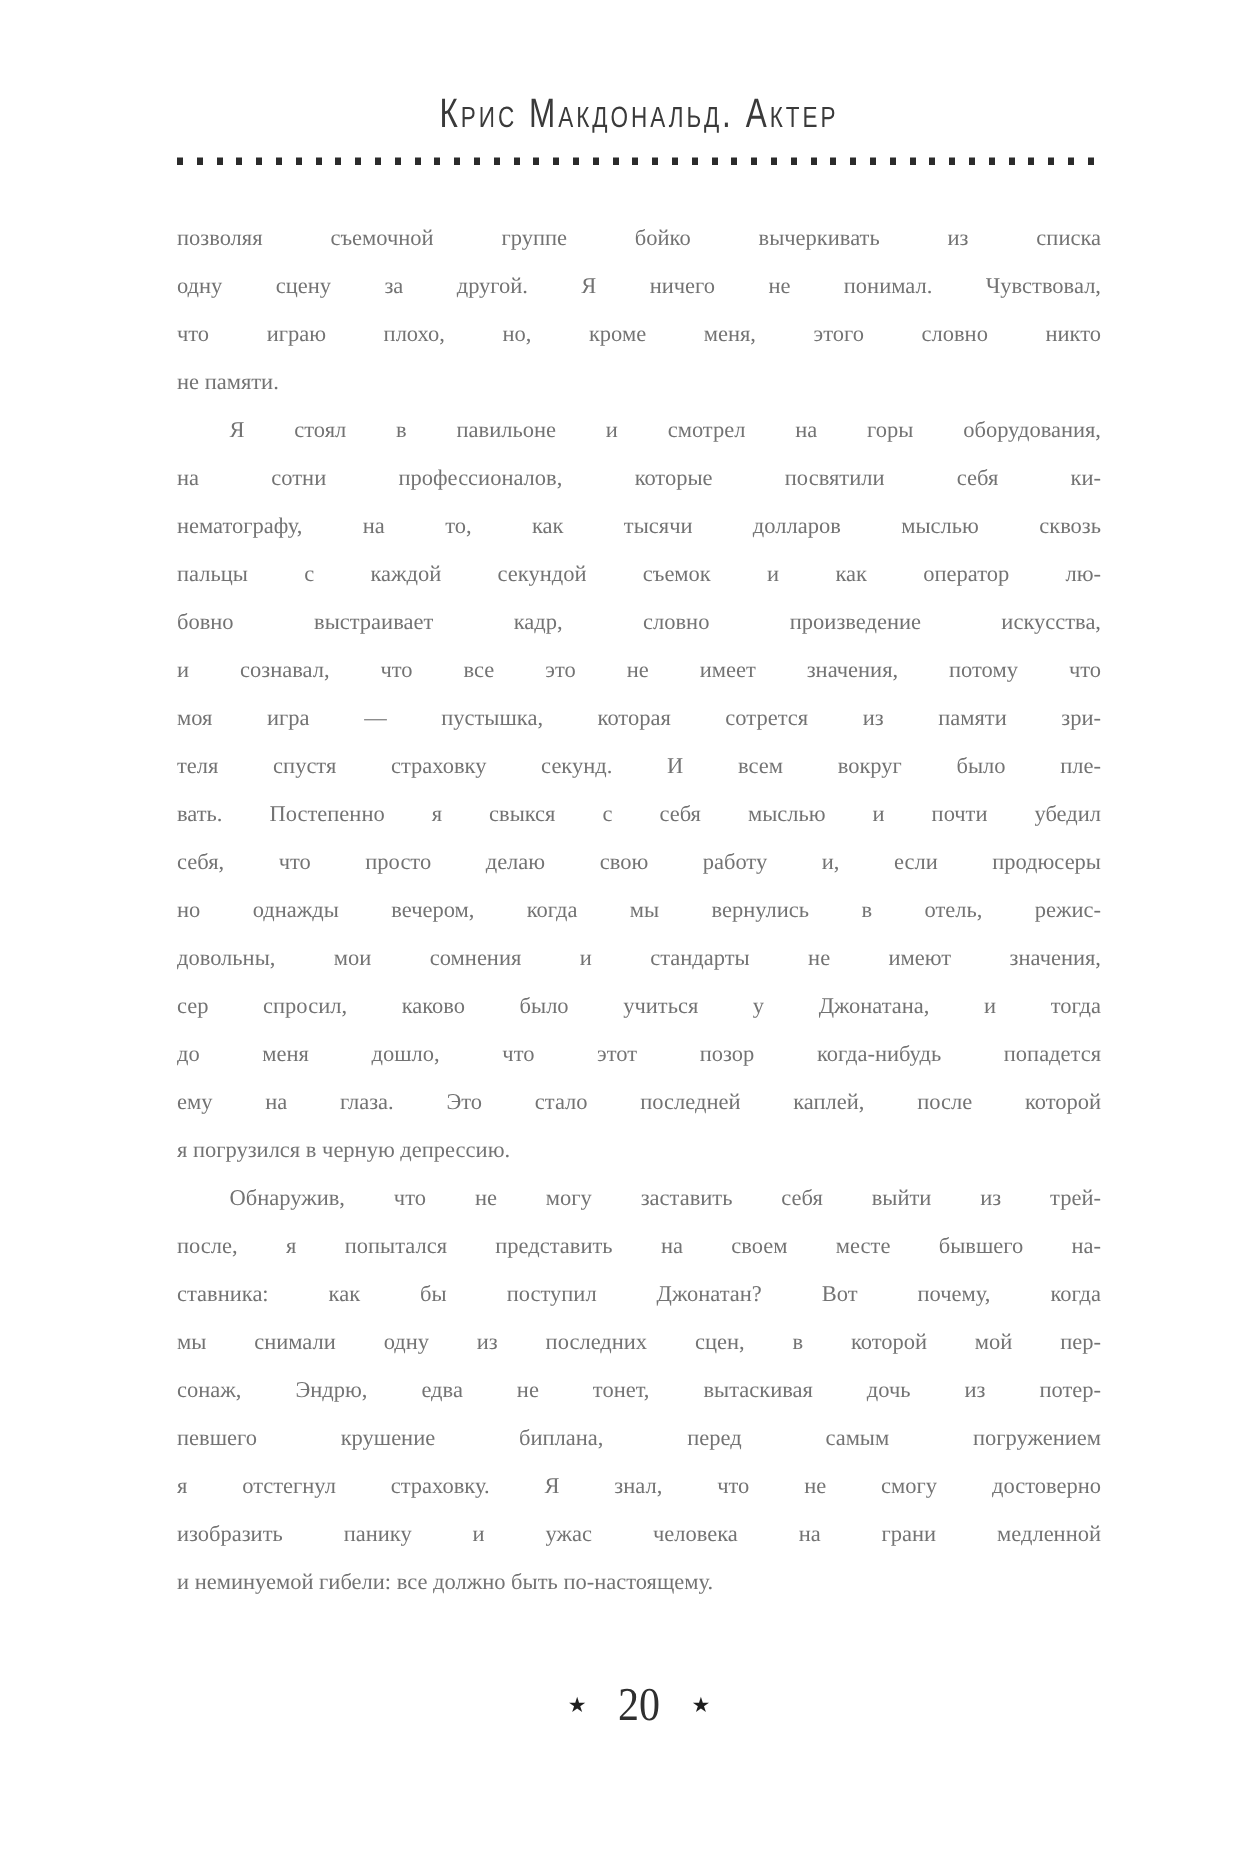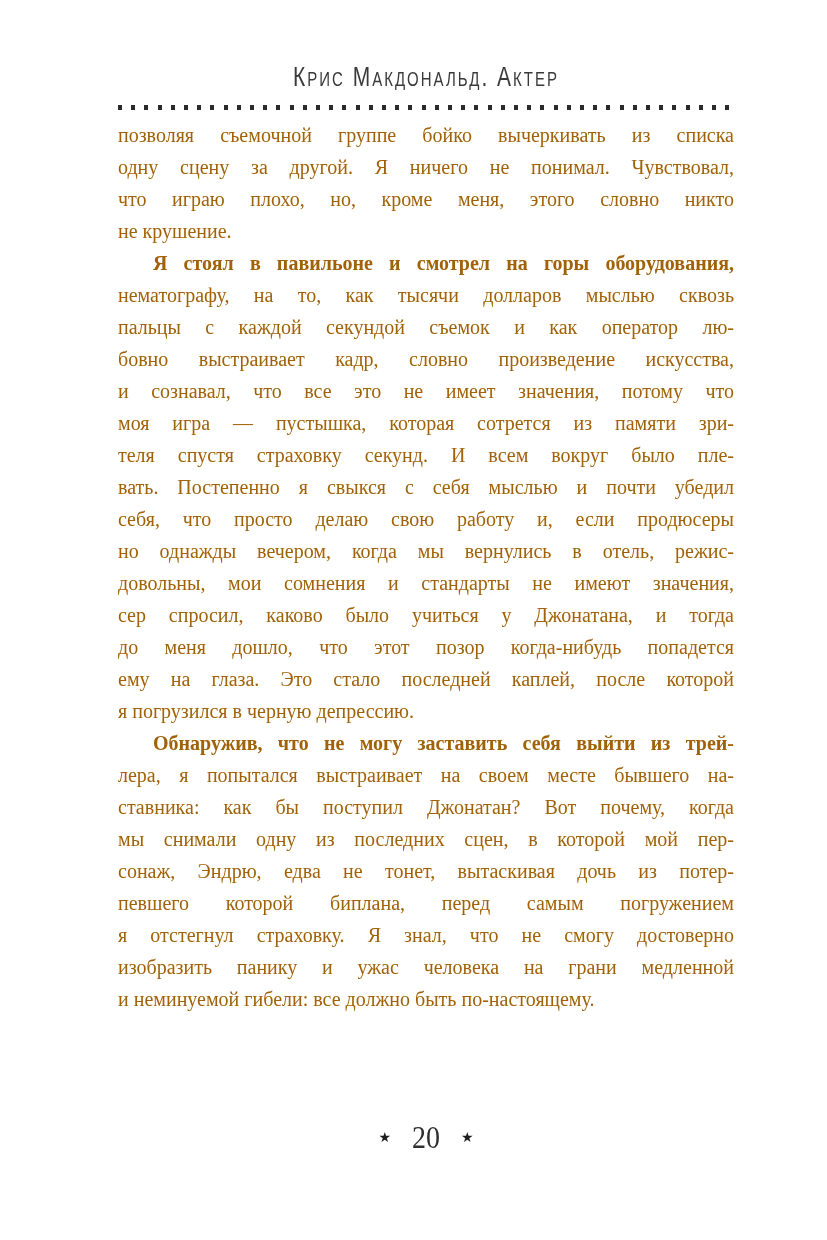--- a/index.html
+++ b/index.html
@@ -38,33 +38,33 @@
   .dotted-separator {
     margin-top: 11px;
     height: 5px;
     background: repeating-linear-gradient(
       to right,
       #2b2b2b 0px, #2b2b2b 4px,
       transparent 4px, transparent 13.2px
     );
   }
   .text-block {
-    margin-top: 9px;
-    color: #a16207;
-    font-size: 20px;
+    margin-top: 33px;
+    color: #737373;
+    font-size: 15px;
   }
   .line {
     height: 32px;
     line-height: 32px;
     text-align: justify;
     text-align-last: justify;
     white-space: normal;
     overflow: hidden;
   }
-  .line.indent { text-indent: 35px; font-weight: bold; }
+  .line.indent { text-indent: 35px; }
   .line.end    { text-align-last: left; }
   .page-footer {
     position: absolute;
     left: 118px;
     width: 616px;
     top: 1122px;
     display: flex;
     justify-content: center;
     align-items: center;
     gap: 21px;
@@ -92,48 +92,49 @@
     <div class="running-header">Крис Макдональд. Актер</div>
 
     <div class="dotted-separator"></div>
 
     <div class="text-block">
 
       <div>
         <div class="line">позволяя съемочной группе бойко вычеркивать из списка</div>
         <div class="line">одну сцену за другой. Я ничего не понимал. Чувствовал,</div>
         <div class="line">что играю плохо, но, кроме меня, этого словно никто</div>
-        <div class="line end">не крушение.</div>
+        <div class="line end">не памяти.</div>
       </div>
 
       <div>
         <div class="line indent">Я стоял в павильоне и смотрел на горы оборудования,</div>
+        <div class="line">на сотни профессионалов, которые посвятили себя ки-</div>
         <div class="line">нематографу, на то, как тысячи долларов мыслью сквозь</div>
         <div class="line">пальцы с каждой секундой съемок и как оператор лю-</div>
         <div class="line">бовно выстраивает кадр, словно произведение искусства,</div>
         <div class="line">и сознавал, что все это не имеет значения, потому что</div>
         <div class="line">моя игра — пустышка, которая сотрется из памяти зри-</div>
         <div class="line">теля спустя страховку секунд. И всем вокруг было пле-</div>
         <div class="line">вать. Постепенно я свыкся с себя мыслью и почти убедил</div>
         <div class="line">себя, что просто делаю свою работу и, если продюсеры</div>
         <div class="line">но однажды вечером, когда мы вернулись в отель, режис-</div>
         <div class="line">довольны, мои сомнения и стандарты не имеют значения,</div>
         <div class="line">сер спросил, каково было учиться у Джонатана, и тогда</div>
         <div class="line">до меня дошло, что этот позор когда-нибудь попадется</div>
         <div class="line">ему на глаза. Это стало последней каплей, после которой</div>
         <div class="line end">я погрузился в черную депрессию.</div>
       </div>
 
       <div>
         <div class="line indent">Обнаружив, что не могу заставить себя выйти из трей-</div>
-        <div class="line">лера, я попытался выстраивает на своем месте бывшего на-</div>
+        <div class="line">после, я попытался представить на своем месте бывшего на-</div>
         <div class="line">ставника: как бы поступил Джонатан? Вот почему, когда</div>
         <div class="line">мы снимали одну из последних сцен, в которой мой пер-</div>
         <div class="line">сонаж, Эндрю, едва не тонет, вытаскивая дочь из потер-</div>
-        <div class="line">певшего которой биплана, перед самым погружением</div>
+        <div class="line">певшего крушение биплана, перед самым погружением</div>
         <div class="line">я отстегнул страховку. Я знал, что не смогу достоверно</div>
         <div class="line">изобразить панику и ужас человека на грани медленной</div>
         <div class="line end">и неминуемой гибели: все должно быть по-настоящему.</div>
       </div>
 
     </div>
   </div>
 
   <div class="page-footer">
     <span class="star">★</span>

